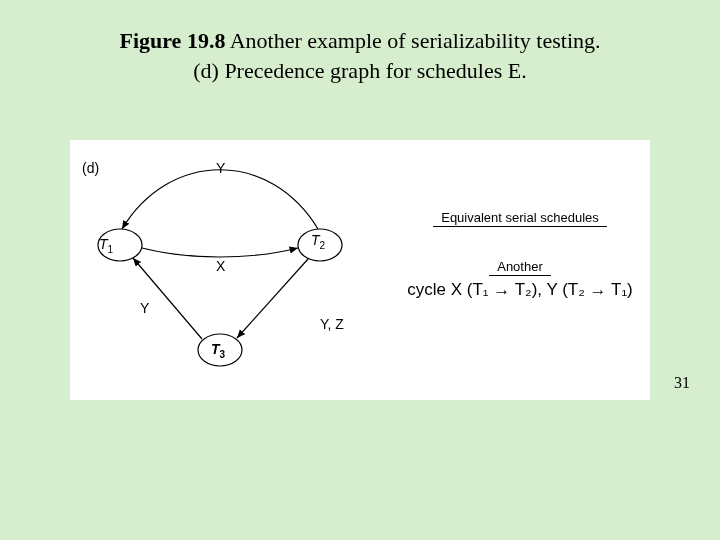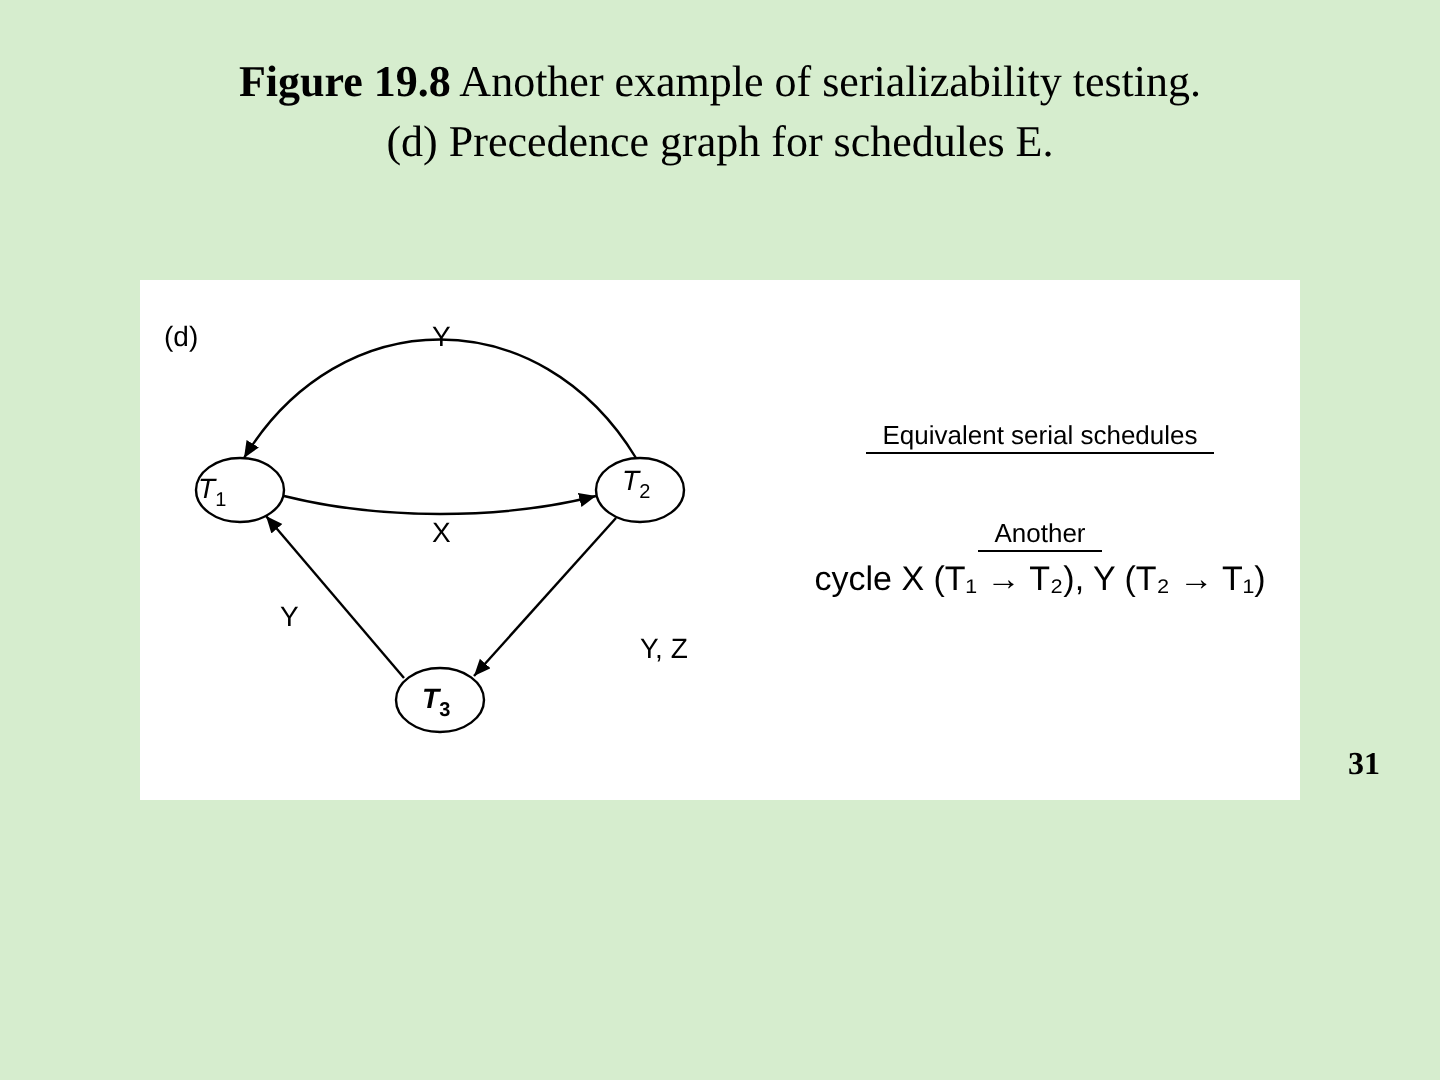--- a/index.html
+++ b/index.html
@@ -70,21 +70,20 @@
     display: inline-block;
     border-bottom: 1px solid #000;
     padding: 0 8px 1px 8px;
   }
   .page-num {
     position: absolute;
     right: 30px;
     bottom: 20px;
     font-size: 16px;
     font-family: "Times New Roman", Times, serif;
-    font-weight: bold;
   }
 </style>
 </head>
 <body>
 
 <div class="slide">
 
   <div class="title">
     <span class="bold">Figure 19.8</span><span>  Another example of serializability testing.</span><br>
     <span>(d) Precedence graph for schedules E.</span>

